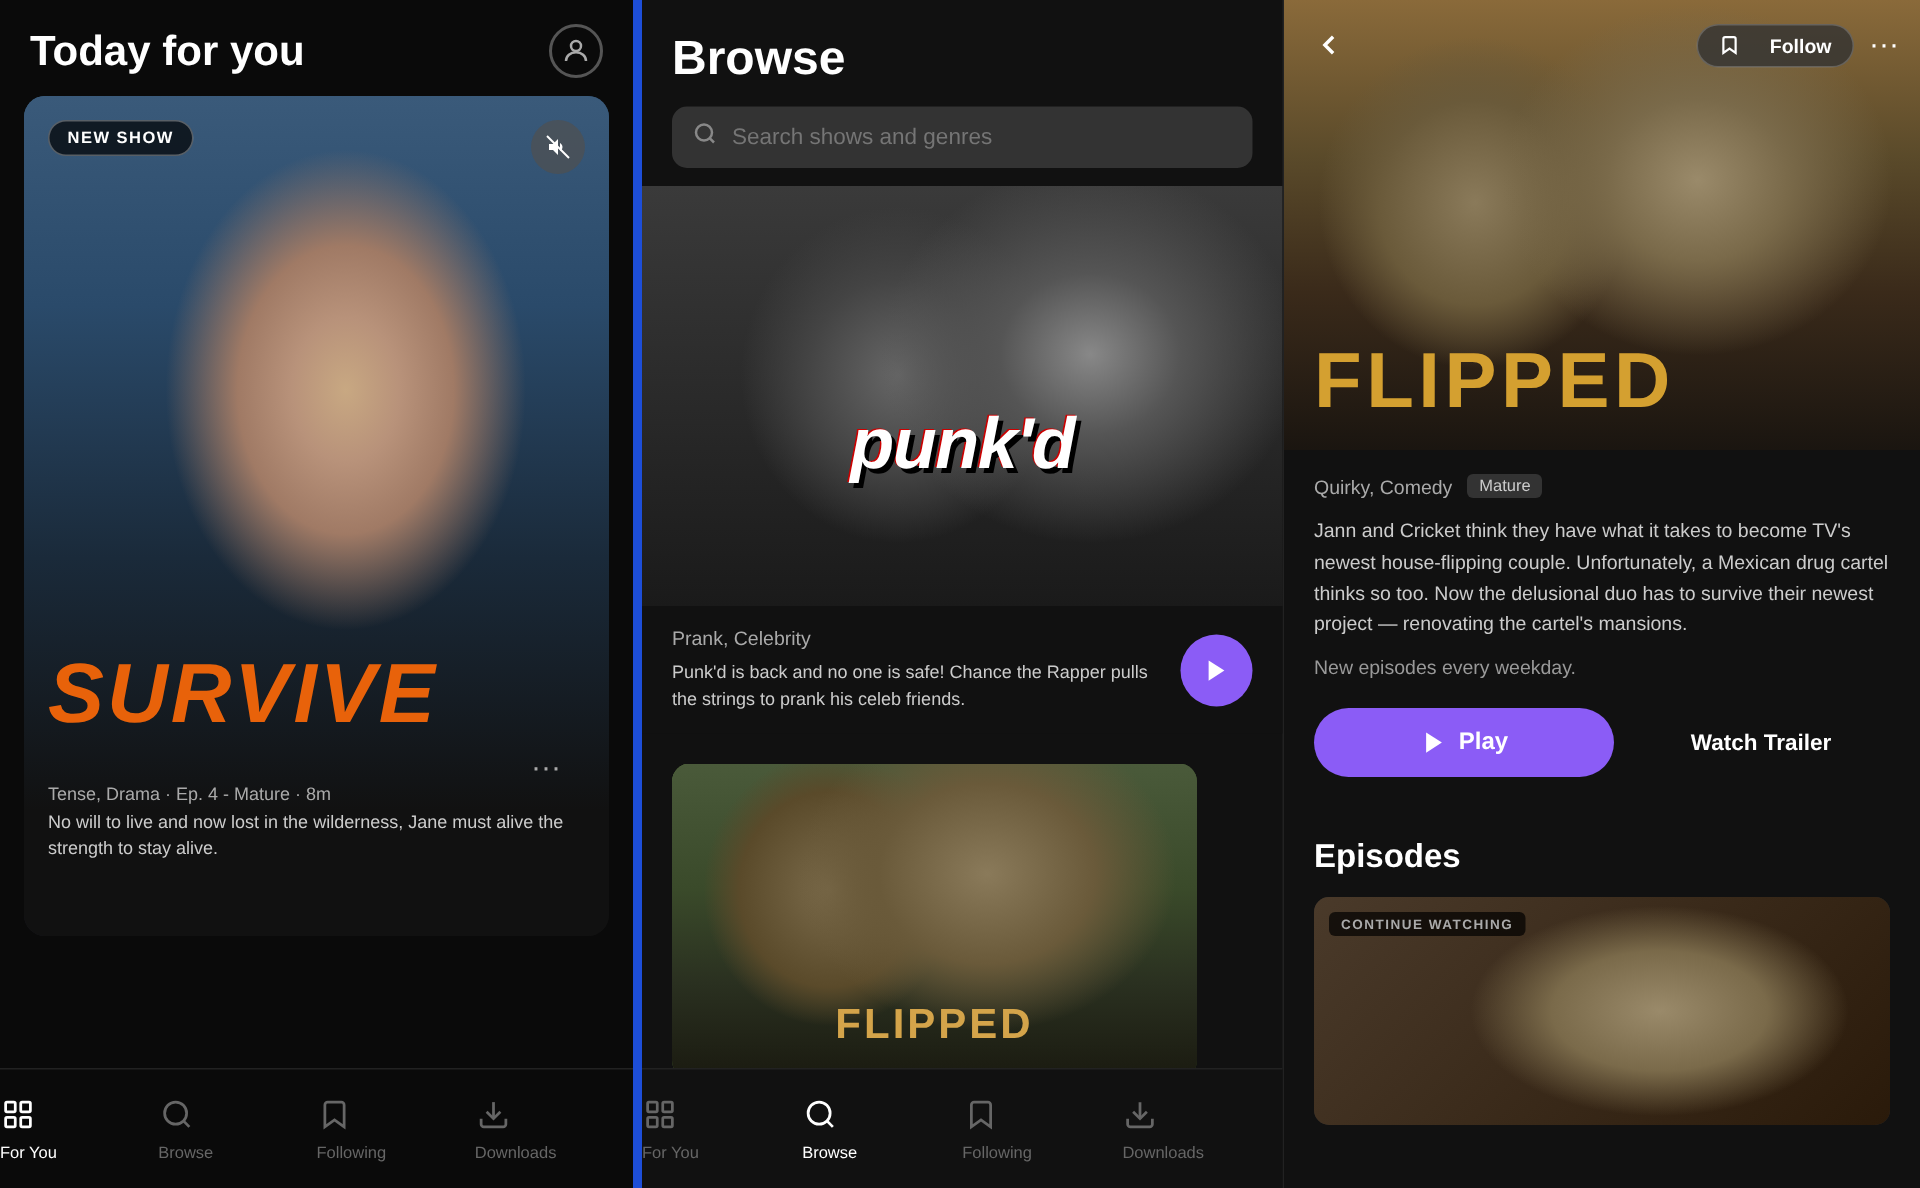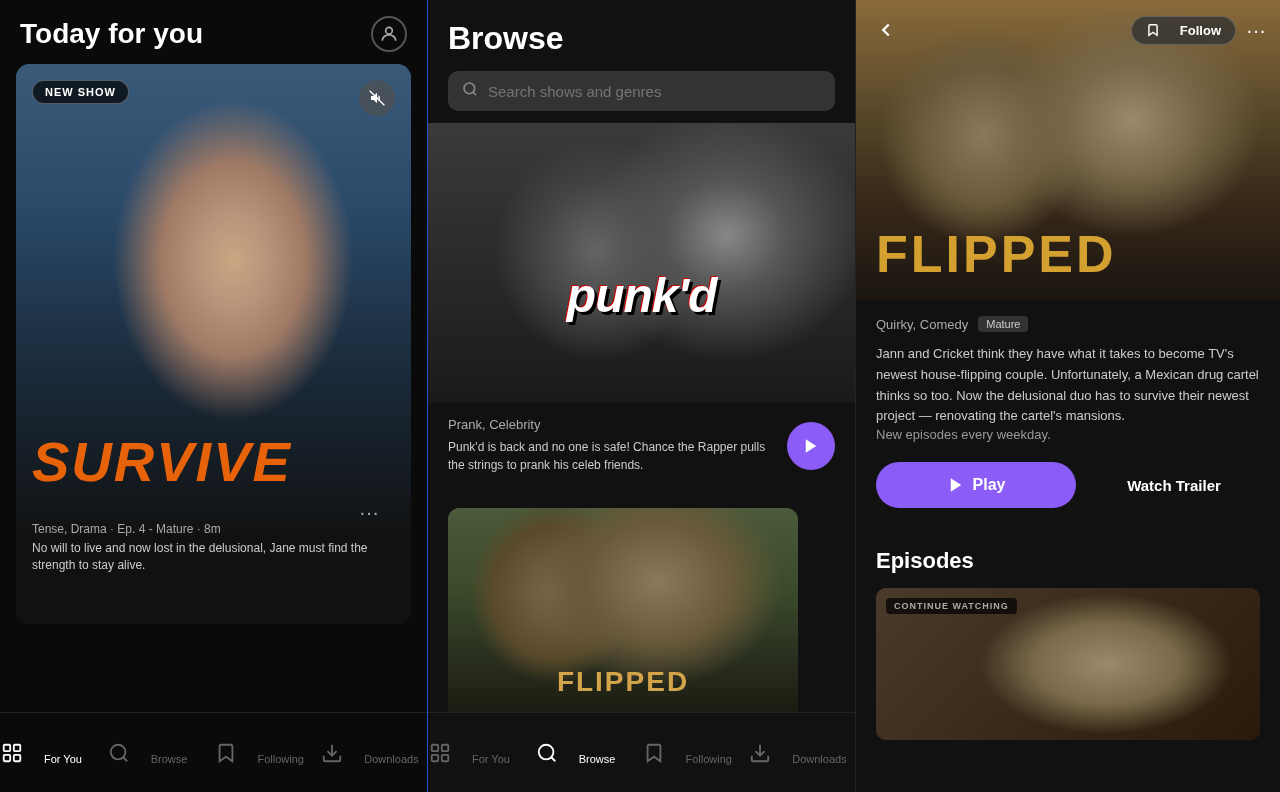--- a/index.html
+++ b/index.html
@@ -13,21 +13,21 @@
     }
 
     
     .panel-1 {
       width: 428px;
       height: 792px;
       background: #0a0a0a;
       display: flex;
       flex-direction: column;
       position: relative;
-      border-right: 1px solid #1d4ed8;
+      border-right: 6px solid #1d4ed8;
     }
 
     .panel-1-header {
       display: flex;
       align-items: center;
       justify-content: space-between;
       padding: 16px 20px 12px;
     }
 
     .panel-1-title {
@@ -440,20 +440,21 @@
       border-radius: 4px;
       padding: 2px 8px;
       font-size: 11px;
       color: #ccc;
     }
 
     .show-description {
       font-size: 13px;
       color: #ccc;
       line-height: 1.6;
+      margin-bottom: 10px;
     }
 
     .episodes-schedule {
       font-size: 13px;
       color: #999;
       margin-bottom: 20px;
     }
 
     .action-buttons {
       display: flex;
@@ -527,23 +528,23 @@
       padding: 3px 8px;
       font-size: 9px;
       font-weight: 700;
       color: #aaa;
       letter-spacing: 1px;
     }
 
     
     .nav-item {
       display: flex;
-      flex-direction: row;
-      align-items: flex-end;
-      gap: 20px;
+      flex-direction: column;
+      align-items: flex-start;
+      gap: 8px;
       cursor: pointer;
       flex: 1;
     }
 
     .nav-icon {
       width: 24px;
       height: 24px;
       display: flex;
       align-items: center;
       justify-content: center;
@@ -590,21 +591,21 @@
         <svg width="16" height="16" viewBox="0 0 24 24" fill="currentColor">
           <path d="M3 9v6h4l5 5V4L7 9H3zm13.5 3c0-1.77-1.02-3.29-2.5-4.03v8.05c1.48-.73 2.5-2.25 2.5-4.02z"></path>
           <line x1="1" y1="1" x2="23" y2="23" stroke="currentColor" stroke-width="2"></line>
         </svg>
       </div>
 
       <div class="survive-text">SURVIVE</div>
 
       <div class="show-meta">
         <div class="show-meta-line">Tense, Drama  ·  Ep. 4 - Mature  ·  8m</div>
-        <div class="show-desc">No will to live and now lost in the delusional, Jane must find the strength to stay alive.</div>
+        <div class="show-desc">No will to live and now lost in the wilderness, Jane must alive the strength to stay alive.</div>
         <div class="more-btn">···</div>
       </div>
     </div>
   </div>
 
   <nav class="panel-1-nav">
     <div class="nav-item">
       <div class="nav-icon active">
         <svg width="22" height="22" viewBox="0 0 24 24" fill="none" stroke="currentColor" stroke-width="2">
           <rect x="3" y="3" width="7" height="7" rx="1"></rect>

